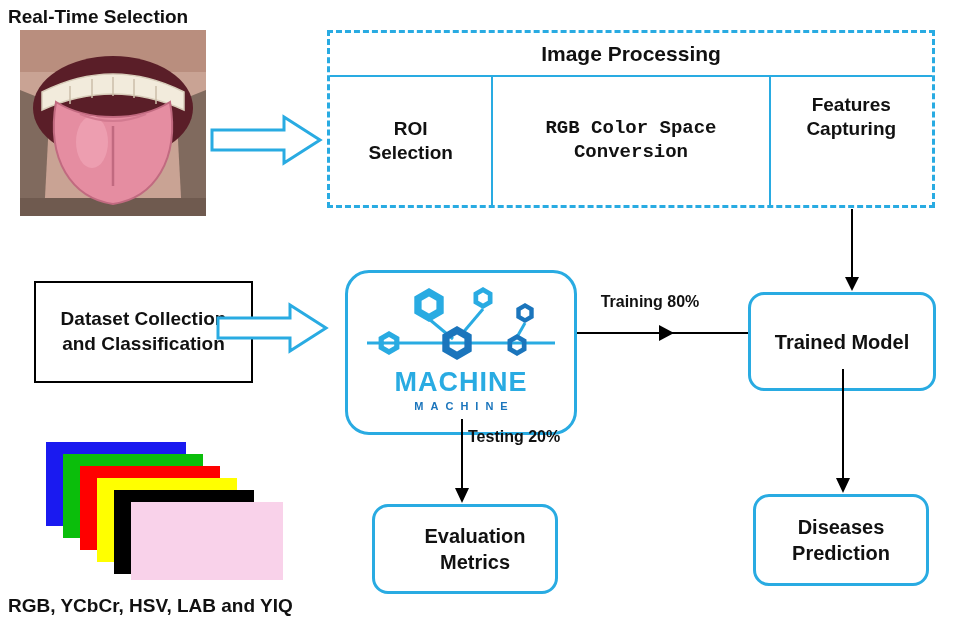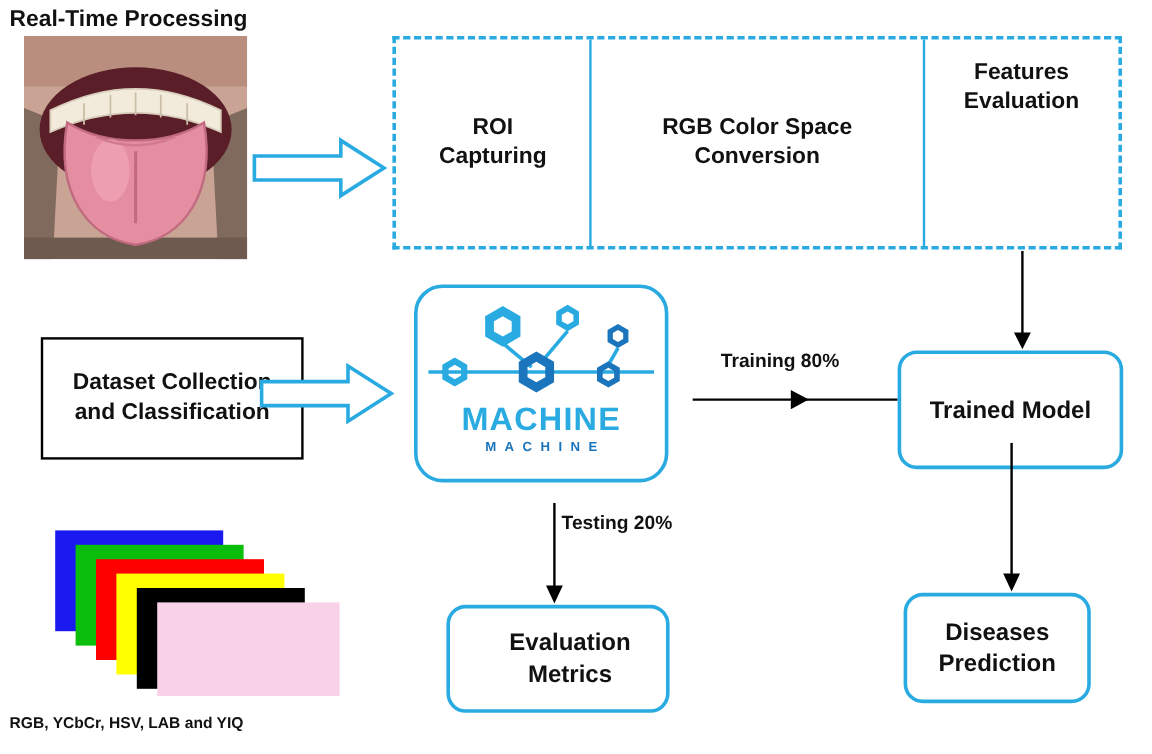--- a/index.html
+++ b/index.html
@@ -6,66 +6,66 @@
   html,body { margin:0; padding:0; background:#fff; }
   .canvas {
     position:relative; width:960px; height:628px; background:#ffffff;
     font-family:"Liberation Sans", sans-serif; color:#111; overflow:hidden;
   }
   .abs { position:absolute; }
   .lbl { position:absolute; font-weight:bold; }
 
   
   .cap-title { left:8px; top:6px; font-size:19px; }
-  .cs-title  { left:8px; top:595px; font-size:13px; }
+  .cs-title  { left:8px; top:595px; font-size:19px; }
 
   
   .ip-box {
     left:327px; top:30px; width:608px; height:178px;
     border:3px dashed var(--accent); background:#fff; box-sizing:border-box;
     display:flex; flex-direction:column;
   }
   .ip-title {
     height:42px; display:flex; align-items:center; justify-content:center;
     font-weight:bold; font-size:21px; border-bottom:2px solid var(--accent);
   }
   .ip-cols { flex:1; display:flex; }
   .ip-col {
     display:flex; align-items:center; justify-content:center; text-align:center;
     font-weight:bold; font-size:19px; line-height:1.25;
   }
   .ip-col.c1 { width:27%; }
   .ip-col.c2 { width:46%; border-left:2px solid var(--accent); border-right:2px solid var(--accent); }
   .ip-col.c3 { width:27%; align-items:flex-start; padding-top:16px; box-sizing:border-box; }
   .w96  { max-width:96px;  display:inline-block; }
-  .w260 { max-width:260px; display:inline-block; }
+  .w260 { max-width:260px; display:inline-block;font-family:Liberation Mono, monospace; }
   .w110 { max-width:110px; display:inline-block; }
 
   
   .plain-box {
     left:34px; top:281px; width:219px; height:102px; box-sizing:border-box;
     border:2px solid #000; background:#fff;
     display:flex; align-items:center; justify-content:center; text-align:center;
     font-weight:bold; font-size:19px; line-height:1.3; padding:0 14px;
   }
 
   
   .rbox {
     position:absolute; box-sizing:border-box; background:#fff;
     border:3px solid var(--accent); border-radius:16px;
     display:flex; align-items:center; justify-content:center; text-align:center;
     font-weight:bold; font-size:20px; line-height:1.3;
   }
   .box-trained    { left:748px; top:292px; width:188px; height:99px;align-items:center; }
   .box-eval       { left:372px; top:504px; width:186px; height:90px;padding-left:20px; }
-  .box-prediction { left:753px; top:494px; width:156px; height:92px; }
+  .box-prediction { left:753px; top:494px; width:176px; height:92px; }
 
   
   .ml-box {
-    left:345px; top:237px; width:212px; height:165px; box-sizing:border-box;
+    left:345px; top:270px; width:232px; height:165px; box-sizing:border-box;
     background:#fff; border:3px solid var(--accent); border-radius:24px;
     display:flex; flex-direction:column; align-items:center; justify-content:flex-start;
     padding-top:8px;
   }
   .ml-title { font-weight:bold; font-size:27px; letter-spacing:1px; color:var(--accent); margin-top:2px; }
   .ml-sub   { font-weight:bold; font-size:11px; letter-spacing:7px; color:var(--logo-dark); margin-top:2px; padding-left:7px; }
 
   
   .block-arrow { fill:#fff; stroke:var(--accent); stroke-width:3; stroke-linejoin:miter; }
   .thin-line { stroke:#000; stroke-width:2; }
@@ -76,21 +76,21 @@
   .edge-testing  { left:468px; top:428px; }
 
   
   .swatch { position:absolute; width:140px; height:84px; }
 </style>
 </head>
 <body>
 
 <div class="canvas">
 
-  <div class="lbl cap-title">Real-Time Processing</div>
+  <div class="lbl cap-title">Real-Time Selection</div>
 
   <svg class="abs" style="left:20px;top:30px" width="186" height="186" viewBox="0 0 186 186">
     <rect width="186" height="186" fill="#C9A394"></rect>
     <rect width="186" height="42" fill="#B98E7E"></rect>
     <path d="M0,60 L30,72 L24,186 L0,186 Z" fill="#806A5E"></path>
     <path d="M186,60 L156,72 L162,186 L186,186 Z" fill="#806A5E"></path>
     <rect y="168" width="186" height="18" fill="#6F5A4F"></rect>
     <ellipse cx="93" cy="78" rx="80" ry="52" fill="#5A1E28"></ellipse>
     <path d="M22,62 Q93,26 164,62 L164,80 Q93,48 22,80 Z" fill="#F2EBDC" stroke="#D8CDBA" stroke-width="1.5"></path>
     <path d="M50,56 L50,74 M72,49 L72,68 M93,47 L93,66 M114,49 L114,68 M136,56 L136,74" stroke="#CBBFA9" stroke-width="1.5" fill="none"></path>
@@ -98,29 +98,30 @@
     <path d="M93,96 L93,156" stroke="#C16A80" stroke-width="2.5"></path>
     <ellipse cx="72" cy="112" rx="16" ry="26" fill="#F1A7B8" opacity="0.65"></ellipse>
     <path d="M60,84 Q93,98 126,84" stroke="#D27A90" stroke-width="2" fill="none"></path>
   </svg>
 
   <svg class="abs" style="left:210px;top:114px" width="114" height="52">
     <polygon class="block-arrow" points="2,16 74,16 74,3 110,26 74,49 74,36 2,36"></polygon>
   </svg>
 
   <div class="abs ip-box">
+    <div class="ip-title">Image Processing</div>
     <div class="ip-cols">
       <div class="ip-col c1">
-        <span class="w96">ROI Capturing</span>
+        <span class="w96">ROI Selection</span>
       </div>
       <div class="ip-col c2">
         <span class="w260">RGB Color Space Conversion</span>
       </div>
       <div class="ip-col c3">
-        <span class="w110">Features Evaluation</span>
+        <span class="w110">Features Capturing</span>
       </div>
     </div>
   </div>
 
   <div class="abs plain-box">
     <span>Dataset Collection and Classification</span>
   </div>
 
   <svg class="abs" style="left:216px;top:302px" width="114" height="52">
     <polygon class="block-arrow" points="2,16 74,16 74,3 110,26 74,49 74,36 2,36"></polygon>

